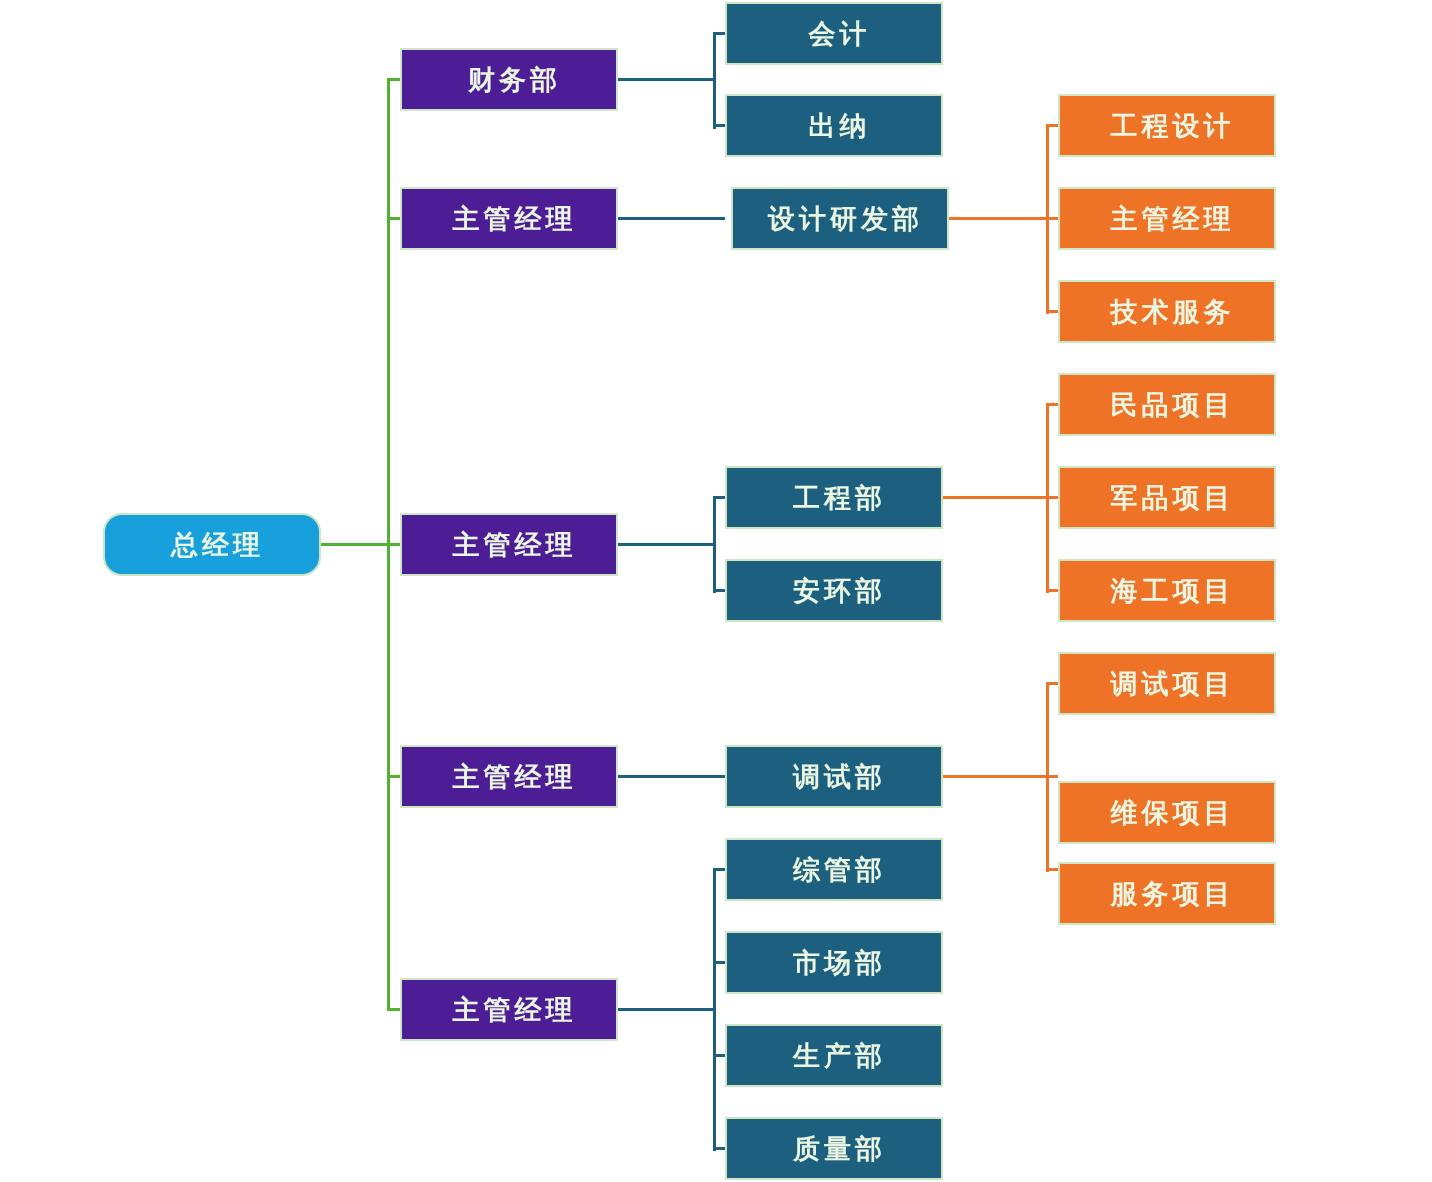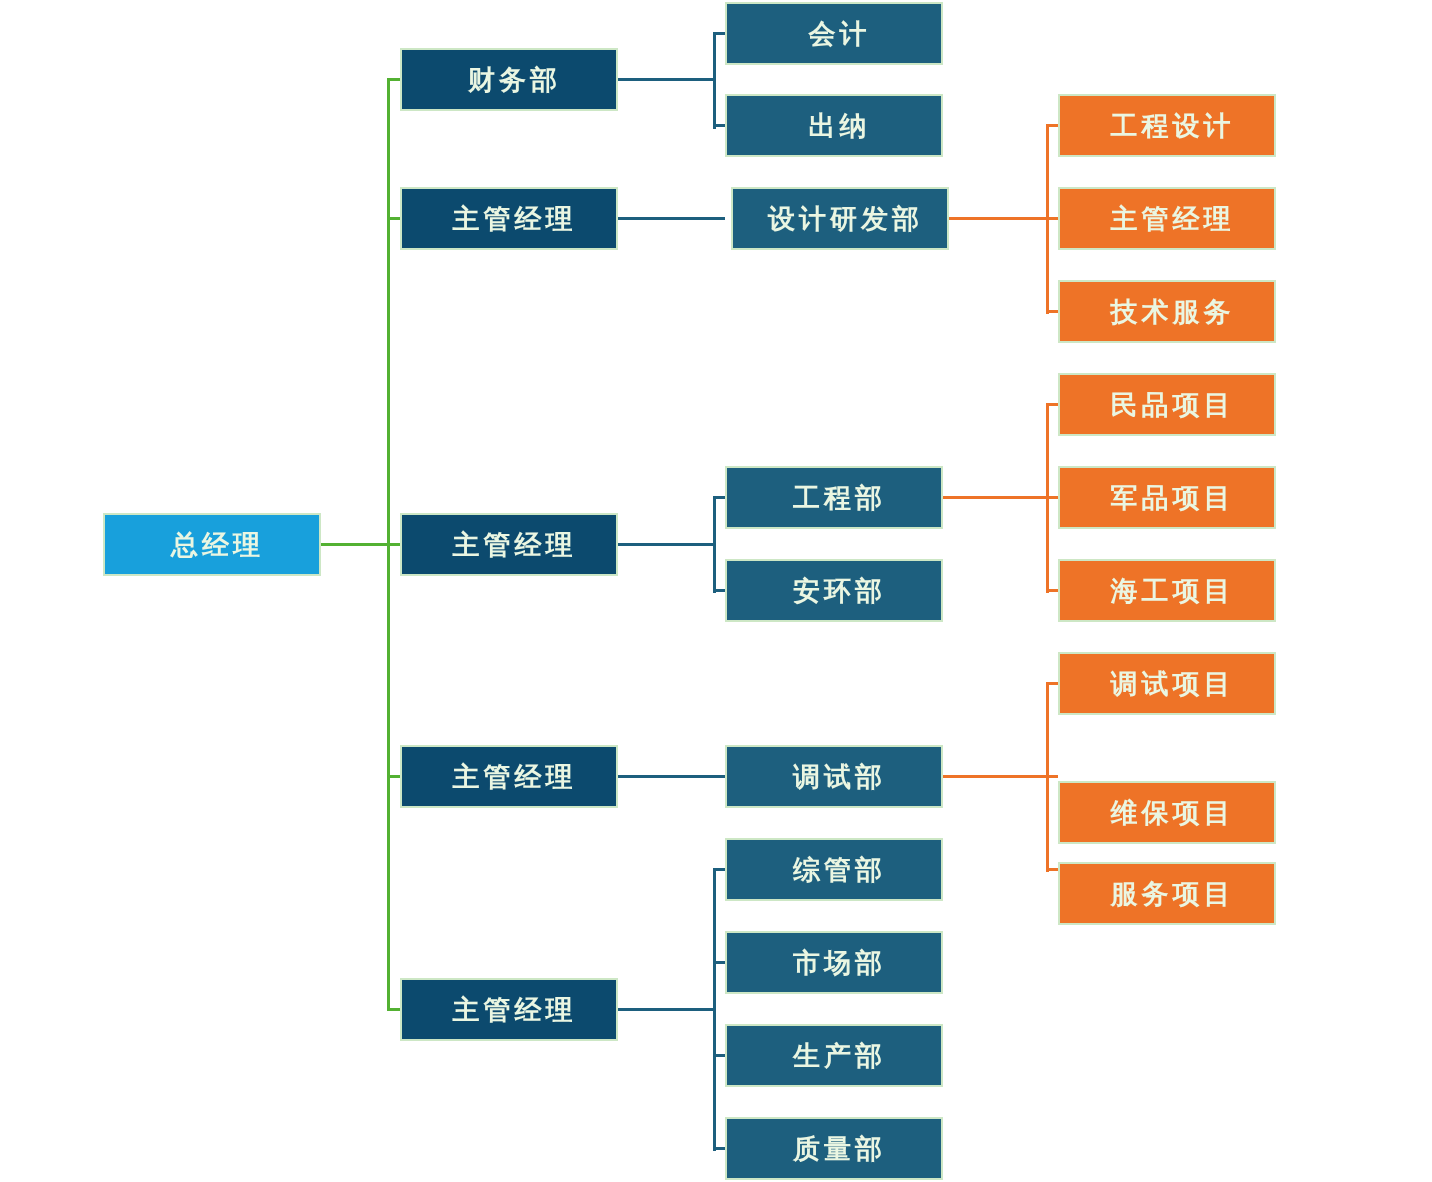--- a/index.html
+++ b/index.html
@@ -7,22 +7,22 @@
     position:relative;width:1432px;height:1182px;background:#ffffff;
     font-family:"DejaVu Sans",sans-serif;overflow:hidden;
   }
   .node{
     position:absolute;width:218px;height:63px;box-sizing:border-box;
     border:2px solid #cde7c5;display:flex;align-items:center;justify-content:center;
     font-weight:bold;font-size:27px;letter-spacing:4px;color:#eaf6e2;
     white-space:nowrap;
     padding-left:11px;
   }
-  .root{background:#18a0dc;}
-  .l2{background:#0c4a6e;text-align:center;}
+  .root{background:#18a0dc;border-radius:19px;}
+  .l2{background:#4c1d95;text-align:center;}
   .l3{background:#1d5f7e;}
   .l4{background:#ee7327;}
   .line{position:absolute;}
   .h{height:3px;}
   .v{width:3px;}
   .c-green{background:#53b132;}
   .c-blue{background:#1d5f7e;}
   .c-orange{background:#ee7327;}
 </style>
 </head>

